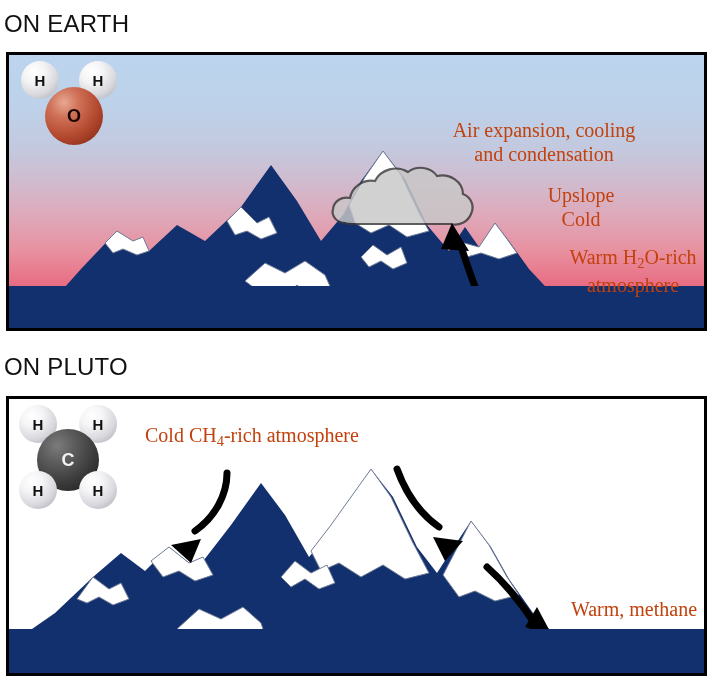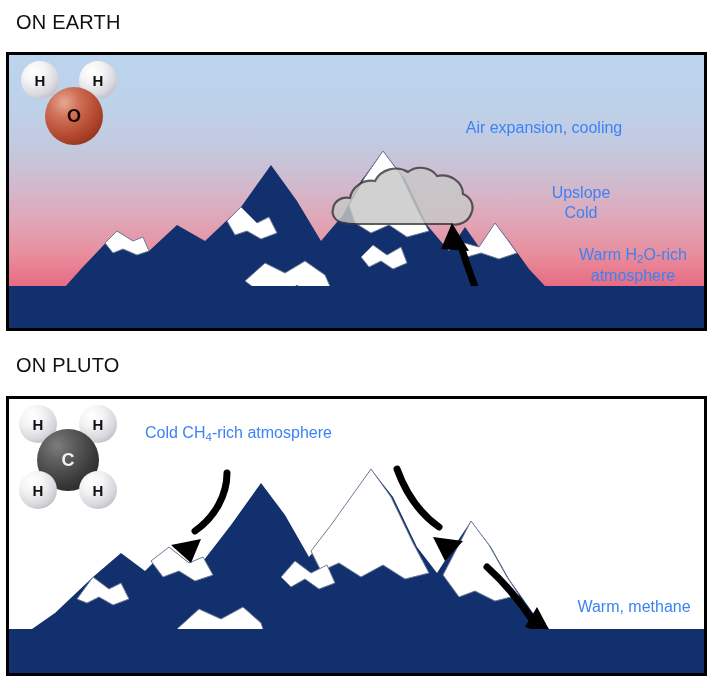--- a/index.html
+++ b/index.html
@@ -1,20 +1,20 @@
 <!DOCTYPE html>
 <html><head>
 <meta charset="utf-8">
 <style>
   html,body{margin:0;padding:0;background:#ffffff;}
   body{width:720px;height:688px;position:relative;
        font-family:"Liberation Sans","DejaVu Sans",sans-serif;
        -webkit-font-smoothing:antialiased;}
 
-  .panel-title{position:absolute;left:16px;font-size:20px;color:#111111;
+  .panel-title{position:absolute;left:4px;font-size:24px;color:#111111;
                letter-spacing:0.2px;font-weight:400;line-height:1;}
   #title-earth{top:12px;}
   #title-pluto{top:355px;}
 
   .panel{position:absolute;left:6px;width:701px;border:3px solid #000000;
          box-sizing:border-box;overflow:hidden;}
   #panel-earth{top:52px;height:279px;}
   #panel-pluto{top:396px;height:280px;}
 
   .sky{position:absolute;inset:0;}
@@ -42,22 +42,22 @@
   .atom-h{width:38px;height:38px;
     background:radial-gradient(circle at 34% 28%, #ffffff 0%, #f4f4f6 30%,
                #d9d9de 62%, #b9b9c2 85%, #a3a3ad 100%);}
   .atom-o{width:58px;height:58px;font-size:18px;color:#1a0505;
     background:radial-gradient(circle at 33% 27%, #e8a892 0%, #cf7158 26%,
                #b44a30 58%, #91301a 84%, #7a2614 100%);}
   .atom-c{width:62px;height:62px;font-size:18px;color:#f2f2f2;
     background:radial-gradient(circle at 33% 27%, #7c7c7c 0%, #5c5c5c 28%,
                #3c3c3c 60%, #262626 85%, #1b1b1b 100%);}
 
-  .label{position:absolute;color:#3b82f6;line-height:1.22;
-         font-size:16px;text-align:center;white-space:nowrap;}
+  .label{position:absolute;color:#c2410c;line-height:1.22;
+         font-size:20px;text-align:center;white-space:nowrap;font-family:Liberation Serif, serif;}
   .label sub{font-size:0.72em;vertical-align:-0.28em;}
 
   #lbl-air-expansion{left:420px;top:63px;width:230px;}
   #lbl-upslope{left:512px;top:128px;width:120px;}
   #lbl-warm-h2o{left:534px;top:190px;width:180px;}
 
   #lbl-warm-ch4{left:136px;top:24px;width:260px;text-align:left;}
   #lbl-condensation{left:392px;top:70px;width:190px;}
   #lbl-cold-methane{left:530px;top:198px;width:190px;}
 </style>
@@ -115,20 +115,21 @@
   <div class="ground" id="ground-earth"></div>
 
   <div class="molecule" id="molecule-water">
     <div class="atom atom-h" style="left:0;top:0;">H</div>
     <div class="atom atom-h" style="left:58px;top:0;">H</div>
     <div class="atom atom-o" style="left:24px;top:26px;">O</div>
   </div>
 
   <div class="label" id="lbl-air-expansion">
     <span>Air expansion, cooling</span><br>
+    <span>and condensation</span>
   </div>
 
   <div class="label" id="lbl-upslope">
     <span>Upslope</span><br>
     <span>Cold</span>
   </div>
 
   <div class="label" id="lbl-warm-h2o">
     <span>Warm H</span><sub>2</sub><span>O-rich</span><br>
     <span>atmosphere</span>

